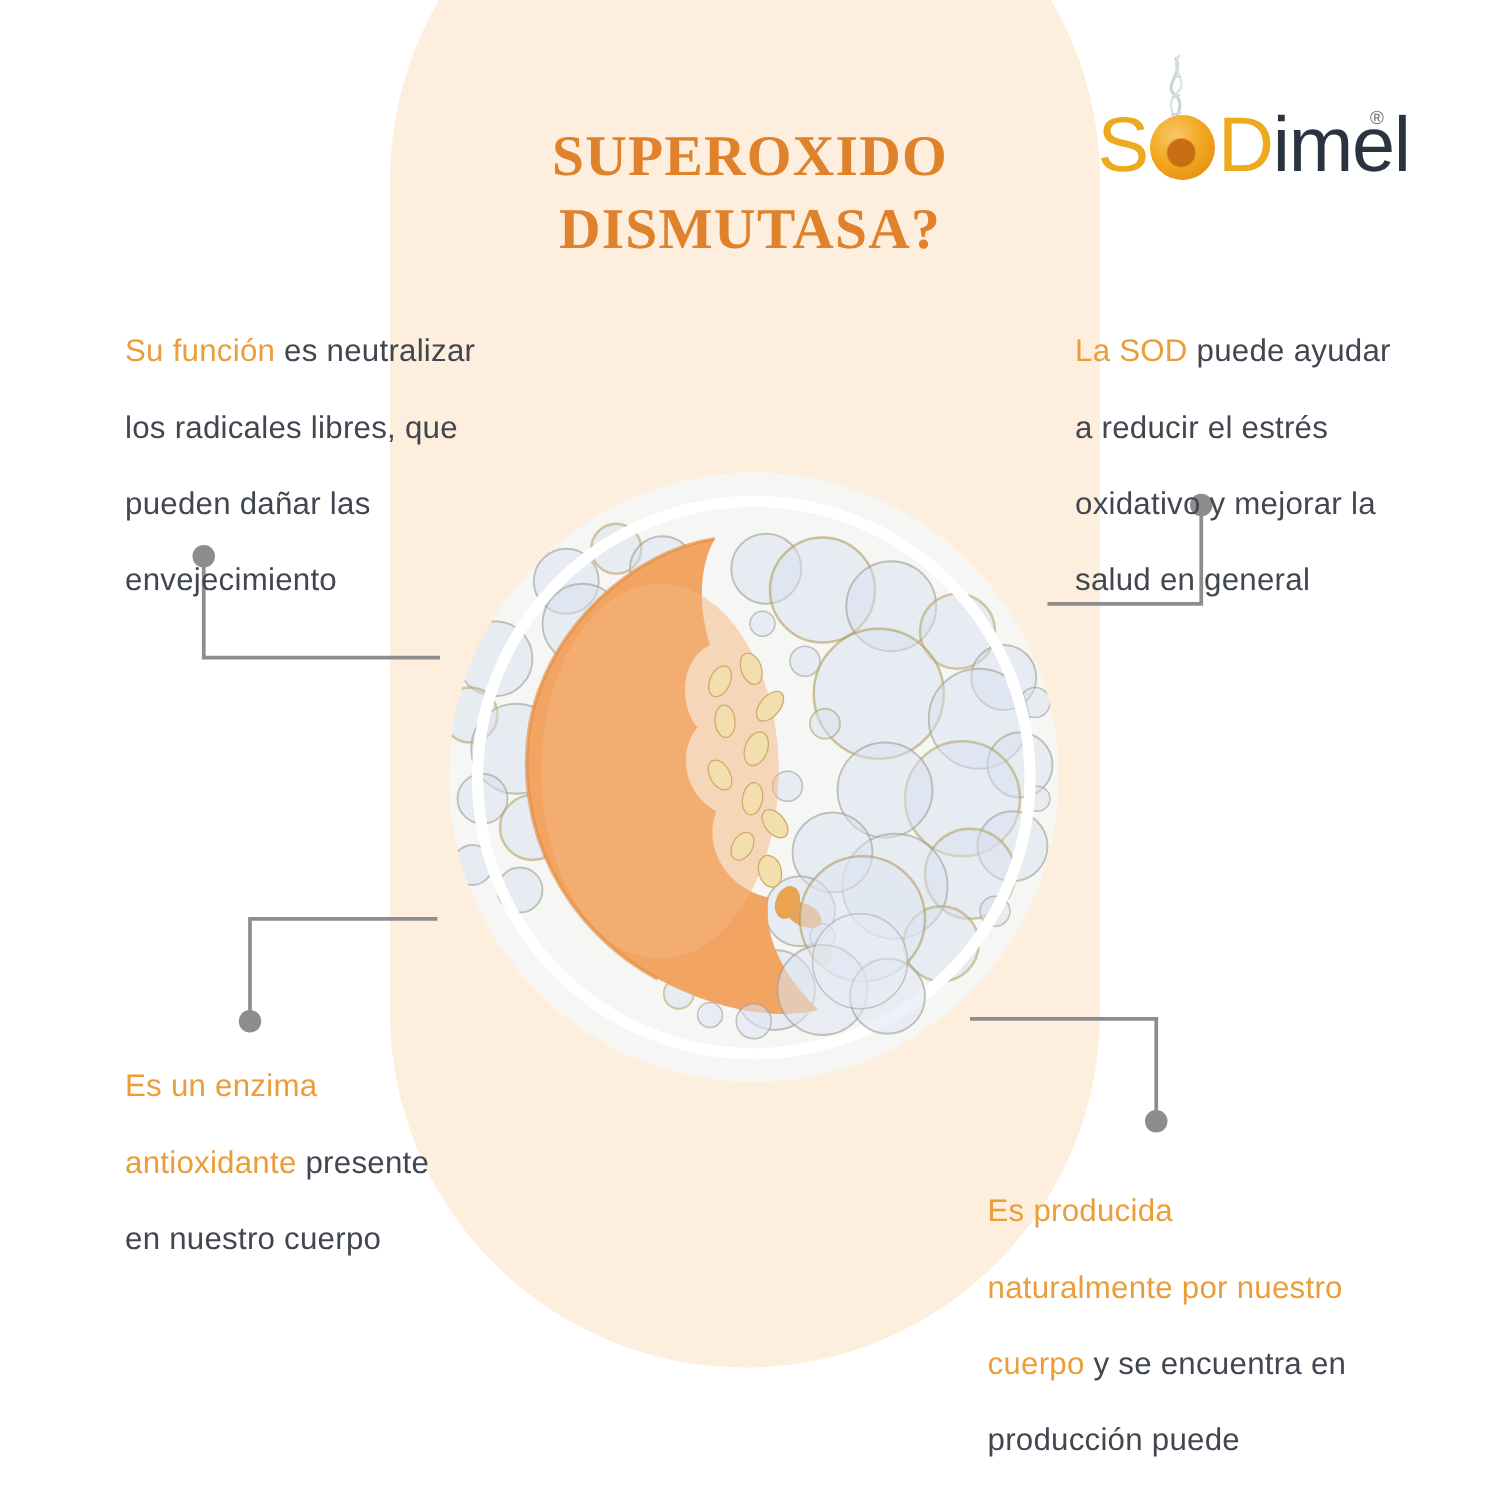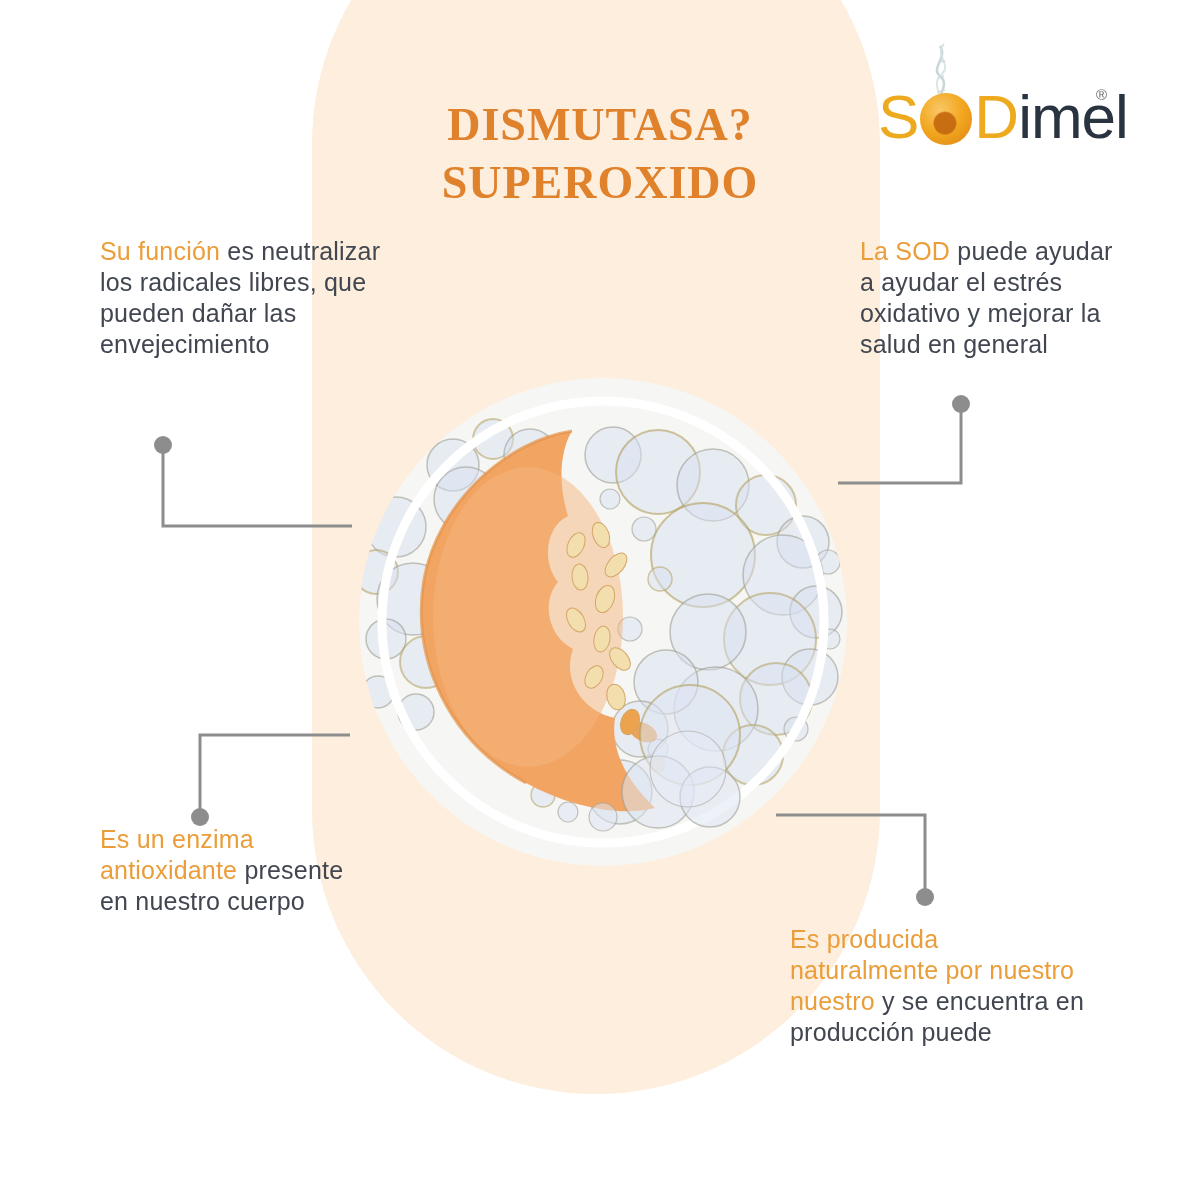--- a/index.html
+++ b/index.html
@@ -32,21 +32,21 @@
     background:
       radial-gradient(circle at 48% 58%, rgba(197,106,16,.95) 0 26%, rgba(197,106,16,0) 30%),
       radial-gradient(circle at 38% 32%, #f9c766 0%, #f2a71f 48%, #de8312 100%);
   }
   .logo-reg{position:absolute;left:218px;top:48px;font-size:15px;color:#6a6a6a;}
   
   .callout{
     position:absolute;font-size:25px;line-height:31px;
     color:var(--body_text,#414650);letter-spacing:.2px;
   }
-  .callout div{white-space:nowrap;}
+  .callout div{white-space:nowrap;margin-top:30px;}
   .callout .accent{color:var(--accent_orange,#eb9d3a);}
   .co-tl{left:100px;top:236px;}
   .co-tr{left:860px;top:236px;}
   .co-bl{left:100px;top:824px;}
   .co-br{left:790px;top:924px;}
   
   .photo{position:absolute;left:358px;top:377px;width:490px;height:490px;}
   svg{display:block;}
   .connectors{position:absolute;left:0;top:0;pointer-events:none;}
 </style>
@@ -153,22 +153,22 @@
   </g>
   <g fill="#8d8d8d">
     <circle cx="163" cy="445" r="9"></circle>
     <circle cx="961" cy="404" r="9"></circle>
     <circle cx="200" cy="817" r="9"></circle>
     <circle cx="925" cy="897" r="9"></circle>
   </g>
 </svg>
 
 <header class="title">
+  <div>SUPEROXIDO</div>
   <div>DISMUTASA?</div>
-  <div>SUPEROXIDO</div>
 </header>
 
 <div class="logo">
   <svg class="logo-dna" width="48" height="72" viewBox="0 0 48 72">
     <path d="M26,70 C14,60 34,48 22,38 C12,30 30,20 22,8" fill="none" stroke="#c2d2d4" stroke-width="2.5" opacity="0.9"></path>
     <path d="M18,70 C30,58 10,48 24,36 C34,27 16,16 26,6" fill="none" stroke="#d6e0e0" stroke-width="2" opacity="0.85"></path>
     <line x1="19" y1="54" x2="27" y2="52" stroke="#cfdad9" stroke-width="1.5"></line>
     <line x1="20" y1="40" x2="26" y2="38" stroke="#cfdad9" stroke-width="1.5"></line>
     <line x1="20" y1="24" x2="27" y2="23" stroke="#cfdad9" stroke-width="1.5"></line>
   </svg>
@@ -179,27 +179,27 @@
 </div>
 
 <div class="callout co-tl">
     <div><span class="accent">Su función </span><span>es neutralizar</span></div>
     <div><span>los radicales libres, que</span></div>
     <div><span>pueden dañar las</span></div>
     <div><span>envejecimiento</span></div>
   </div>
 <div class="callout co-tr">
     <div><span class="accent">La SOD </span><span>puede ayudar</span></div>
-    <div><span>a ayudar el estrés</span></div>
+    <div><span>a reducir el estrés</span></div>
     <div><span>oxidativo y mejorar la</span></div>
     <div><span>salud en general</span></div>
   </div>
 <div class="callout co-bl">
     <div><span class="accent">Es un enzima</span></div>
     <div><span class="accent">antioxidante </span><span>presente</span></div>
     <div><span>en nuestro cuerpo</span></div>
   </div>
 <div class="callout co-br">
     <div><span class="accent">Es producida</span></div>
     <div><span class="accent">naturalmente por nuestro</span></div>
-    <div><span class="accent">nuestro </span><span>y se encuentra en</span></div>
+    <div><span class="accent">cuerpo </span><span>y se encuentra en</span></div>
     <div><span>producción puede</span></div>
   </div>
 
 </body></html>

